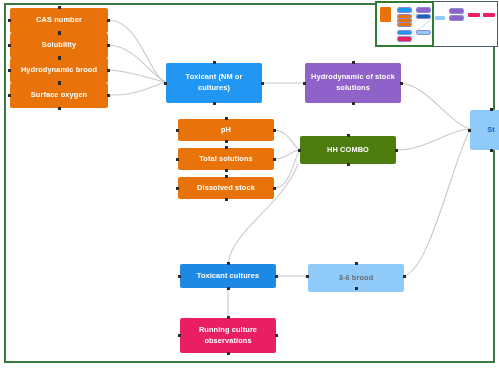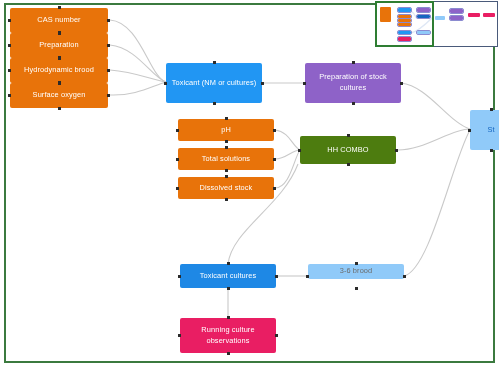--- a/index.html
+++ b/index.html
@@ -9,20 +9,21 @@
   }
   body {
     font-family: "Liberation Sans", sans-serif;
   }
   #app {
     position: relative;
     width: 499px;
     height: 368px;
     background: #ffffff;
     overflow: hidden;
+    font-weight: bold;
   }
   
   #canvas-frame {
     position: absolute;
     left: 4px;
     top: 3px;
     width: 491px;
     height: 360px;
     border: 2px solid #3b7a3f;
     box-sizing: border-box;
@@ -131,21 +132,21 @@
 
   <div id="nodes-layer">
       <div class="node" style="left: 10px; top: 8px; width: 98px; height: 25px; background: rgb(232, 115, 10); color: rgb(255, 255, 255);">
         <span class="lbl">CAS number</span>
       </div>
       <div class="handle" style="left: 57.5px; top: 6px;"></div>
       <div class="handle" style="left: 57.5px; top: 32px;"></div>
       <div class="handle" style="left: 8px; top: 19px;"></div>
       <div class="handle" style="left: 107px; top: 19px;"></div>
       <div class="node" style="left: 10px; top: 33px; width: 98px; height: 25px; background: rgb(232, 115, 10); color: rgb(255, 255, 255);">
-        <span class="lbl">Preparation</span>
+        <span class="lbl">Solubility</span>
       </div>
       <div class="handle" style="left: 57.5px; top: 31px;"></div>
       <div class="handle" style="left: 57.5px; top: 57px;"></div>
       <div class="handle" style="left: 8px; top: 44px;"></div>
       <div class="handle" style="left: 107px; top: 44px;"></div>
       <div class="node" style="left: 10px; top: 58px; width: 98px; height: 25px; background: rgb(232, 115, 10); color: rgb(255, 255, 255);">
         <span class="lbl">Hydrodynamic brood</span>
       </div>
       <div class="handle" style="left: 57.5px; top: 56px;"></div>
       <div class="handle" style="left: 57.5px; top: 82px;"></div>
@@ -159,21 +160,21 @@
       <div class="handle" style="left: 8px; top: 94px;"></div>
       <div class="handle" style="left: 107px; top: 94px;"></div>
       <div class="node" style="left: 166px; top: 63px; width: 96px; height: 40px; background: rgb(33, 150, 243); color: rgb(255, 255, 255);">
         <span class="lbl">Toxicant (NM or cultures)</span>
       </div>
       <div class="handle" style="left: 212.5px; top: 61px;"></div>
       <div class="handle" style="left: 212.5px; top: 102px;"></div>
       <div class="handle" style="left: 164px; top: 81.5px;"></div>
       <div class="handle" style="left: 261px; top: 81.5px;"></div>
       <div class="node" style="left: 305px; top: 63px; width: 96px; height: 40px; background: rgb(142, 98, 200); color: rgb(255, 255, 255);">
-        <span class="lbl">Preparation of stock cultures</span>
+        <span class="lbl">Hydrodynamic of stock solutions</span>
       </div>
       <div class="handle" style="left: 351.5px; top: 61px;"></div>
       <div class="handle" style="left: 351.5px; top: 102px;"></div>
       <div class="handle" style="left: 303px; top: 81.5px;"></div>
       <div class="handle" style="left: 400px; top: 81.5px;"></div>
       <div class="node" style="left: 178px; top: 119px; width: 96px; height: 22px; background: rgb(232, 115, 10); color: rgb(255, 255, 255);">
         <span class="lbl">pH</span>
       </div>
       <div class="handle" style="left: 224.5px; top: 117px;"></div>
       <div class="handle" style="left: 224.5px; top: 140px;"></div>
@@ -200,21 +201,21 @@
       <div class="handle" style="left: 346.5px; top: 163px;"></div>
       <div class="handle" style="left: 298px; top: 148.5px;"></div>
       <div class="handle" style="left: 395px; top: 148.5px;"></div>
       <div class="node" style="left: 180px; top: 264px; width: 96px; height: 24px; background: rgb(30, 136, 229); color: rgb(255, 255, 255);">
         <span class="lbl">Toxicant cultures</span>
       </div>
       <div class="handle" style="left: 226.5px; top: 262px;"></div>
       <div class="handle" style="left: 226.5px; top: 287px;"></div>
       <div class="handle" style="left: 178px; top: 274.5px;"></div>
       <div class="handle" style="left: 275px; top: 274.5px;"></div>
-      <div class="node" style="left: 308px; top: 264px; width: 96px; height: 15px; background: rgb(144, 202, 249); color: rgb(107, 107, 107);">
+      <div class="node" style="left: 308px; top: 264px; width: 96px; height: 28px; background: rgb(144, 202, 249); color: rgb(107, 107, 107);">
         <span class="lbl">3-6 brood</span>
       </div>
       <div class="handle" style="left: 354.5px; top: 262px;"></div>
       <div class="handle" style="left: 354.5px; top: 287px;"></div>
       <div class="handle" style="left: 306px; top: 274.5px;"></div>
       <div class="handle" style="left: 403px; top: 274.5px;"></div>
       <div class="node" style="left: 180px; top: 318px; width: 96px; height: 35px; background: rgb(233, 30, 99); color: rgb(255, 255, 255);">
         <span class="lbl">Running culture observations</span>
       </div>
       <div class="handle" style="left: 226.5px; top: 316px;"></div>

